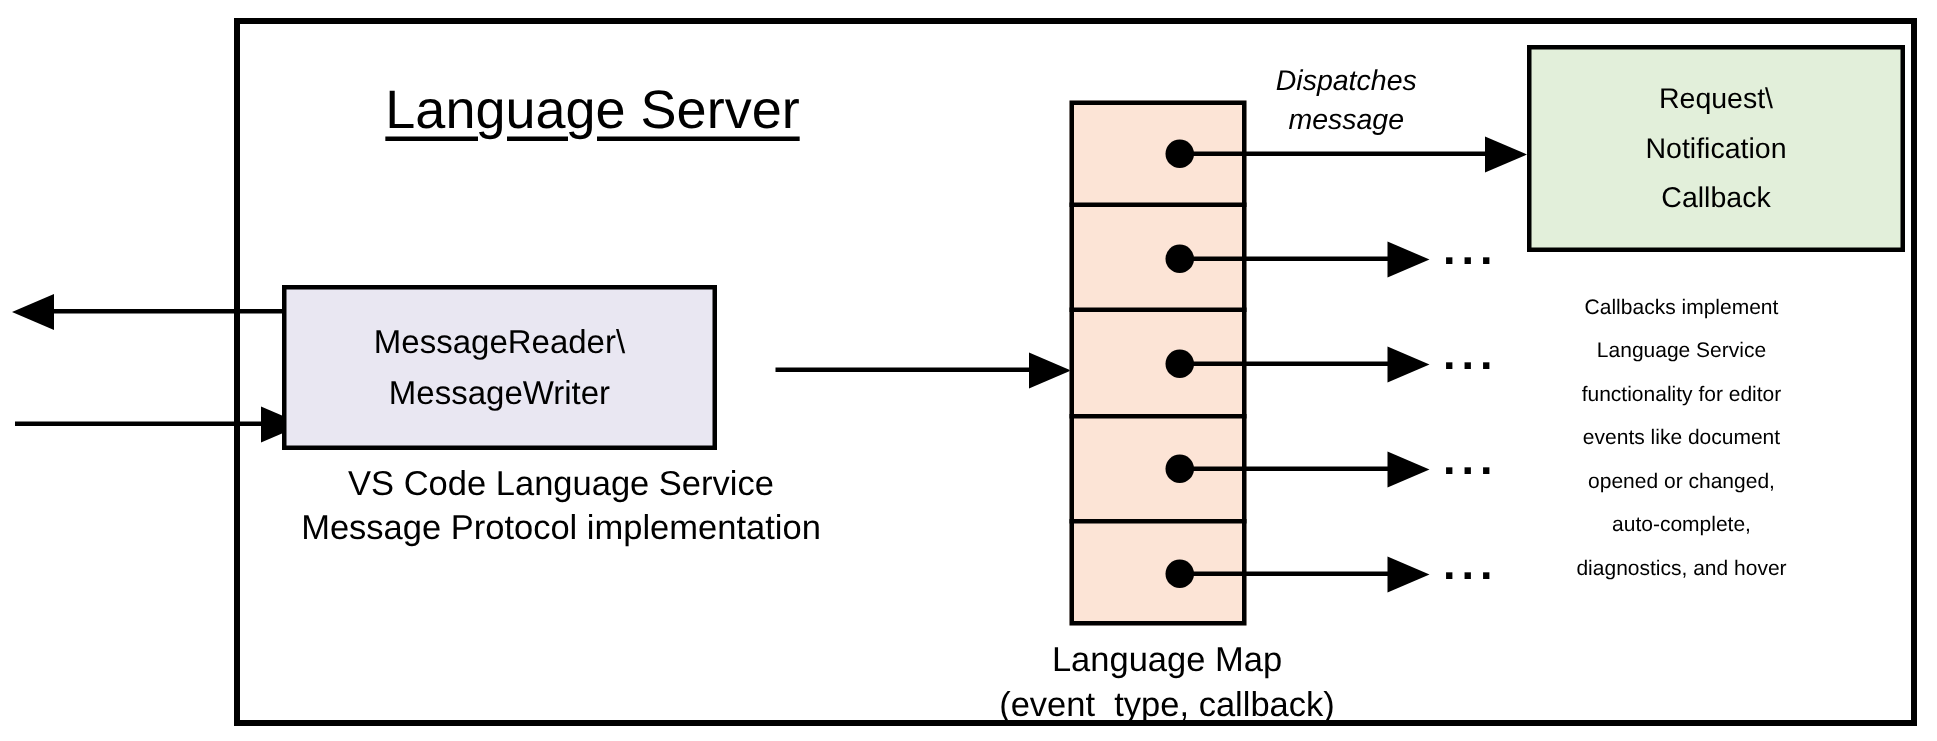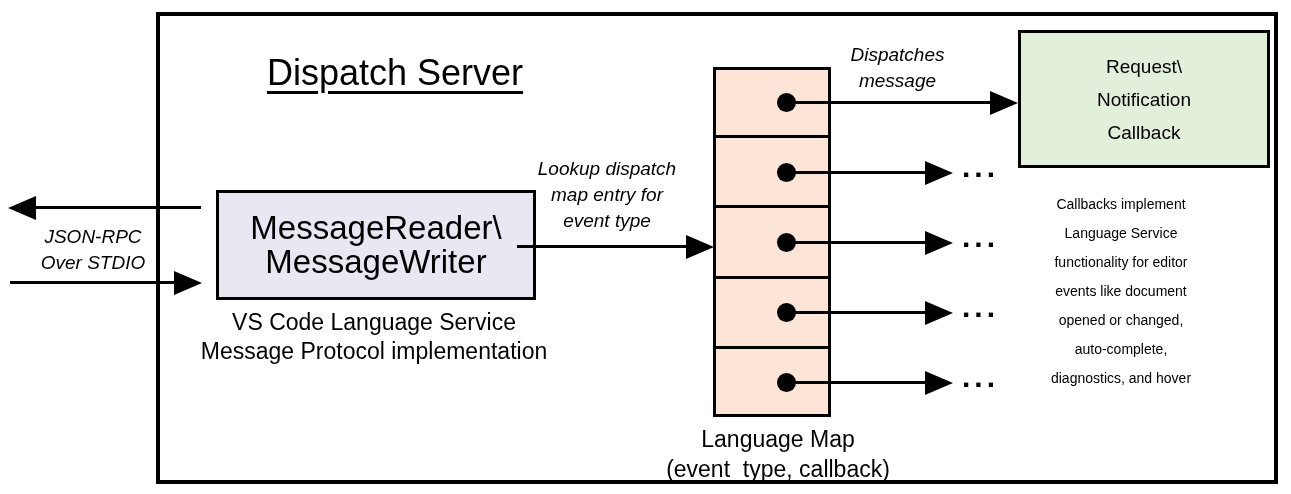--- a/index.html
+++ b/index.html
@@ -33,22 +33,22 @@
     border-top:12px solid transparent; border-bottom:12px solid transparent;
     border-right:28px solid #000;
   }
   .note { position:absolute; font-style:italic; font-size:19px; line-height:26px; text-align:center; }
   .box {
     position:absolute; border:3px solid #000;
     display:flex; align-items:center; justify-content:center;
     text-align:center;
   }
   .handler-box {
-    left:216px; top:190px; width:320px; height:110px;
-    background:#e9e7f2; font-size:33px; line-height:34px;
+    left:188px; top:190px; width:290px; height:110px;
+    background:#e9e7f2; font-size:22px; line-height:34px;
   }
   .callback-box {
     left:1018px; top:30px; width:252px; height:138px;
     background:#e2efda; font-size:19px; line-height:33px;
   }
   .caption { position:absolute; font-size:23px; line-height:29px; text-align:center; }
   .map-body {
     position:absolute; left:713px; top:67px; width:118px; height:350px;
     background:#fce4d6; border:3px solid #000;
   }
@@ -59,41 +59,36 @@
     position:absolute; font-size:30px; font-weight:bold; letter-spacing:4px; line-height:30px;
   }
 </style>
 </head>
 <body>
 
 <div class="canvas">
 
   <div class="outer-box"></div>
 
-  <div class="title">Dispatch Server</div>
+  <div class="title">Language Server</div>
 
   <div class="hline" style="left:30px; top:206px; width:171px;"></div>
   <div class="arr-left" style="left:8px; top:196px;"></div>
 
   <div class="hline" style="left:10px; top:281px; width:167px;"></div>
   <div class="arr-right" style="left:174px; top:271px;"></div>
 
-  <div class="note pre" style="left:18px; top:224px; width:150px;">JSON-RPC
-Over STDIO</div>
 
   <div class="box handler-box pre">MessageReader\
 MessageWriter</div>
   <div class="caption pre" style="left:200px; top:308px; width:348px;">VS Code Language Service
 Message Protocol implementation</div>
 
   <div class="hline" style="left:517px; top:245px; width:172px;"></div>
   <div class="arr-right" style="left:686px; top:235px;"></div>
-  <div class="note pre" style="left:512px; top:156px; width:190px;">Lookup dispatch
-map entry for
-event type</div>
 
   <div class="map-body"></div>
   <div class="hline" style="left:713px; top:135px; width:118px;"></div>
   <div class="hline" style="left:713px; top:205px; width:118px;"></div>
   <div class="hline" style="left:713px; top:276px; width:118px;"></div>
   <div class="hline" style="left:713px; top:346px; width:118px;"></div>
 
   <div class="dot" style="left:777px; top:93px;"></div>
   <div class="dot" style="left:777px; top:163px;"></div>
   <div class="dot" style="left:777px; top:233px;"></div>

